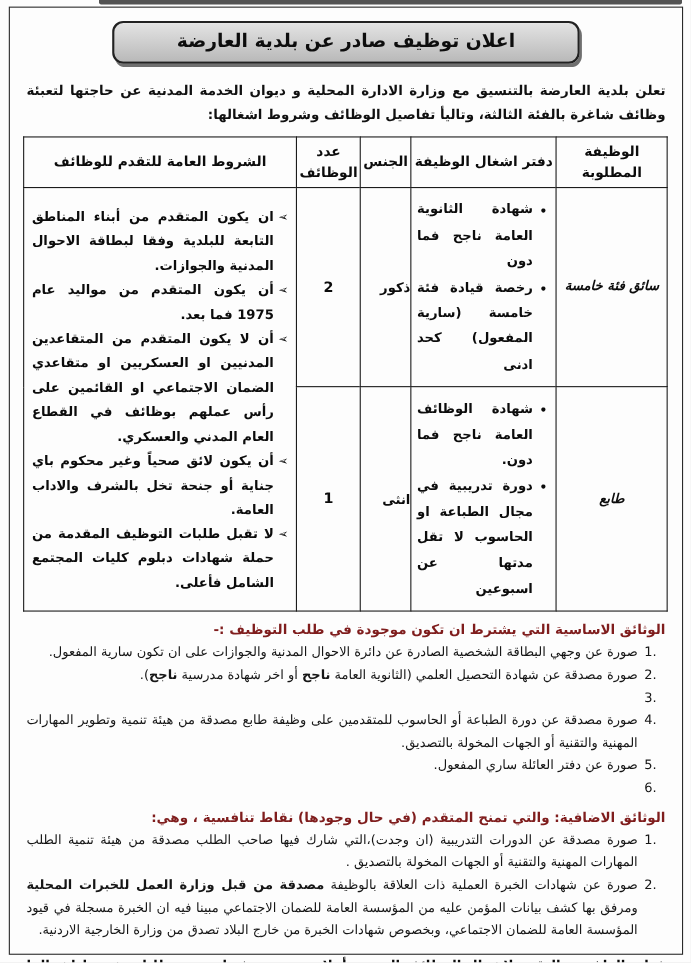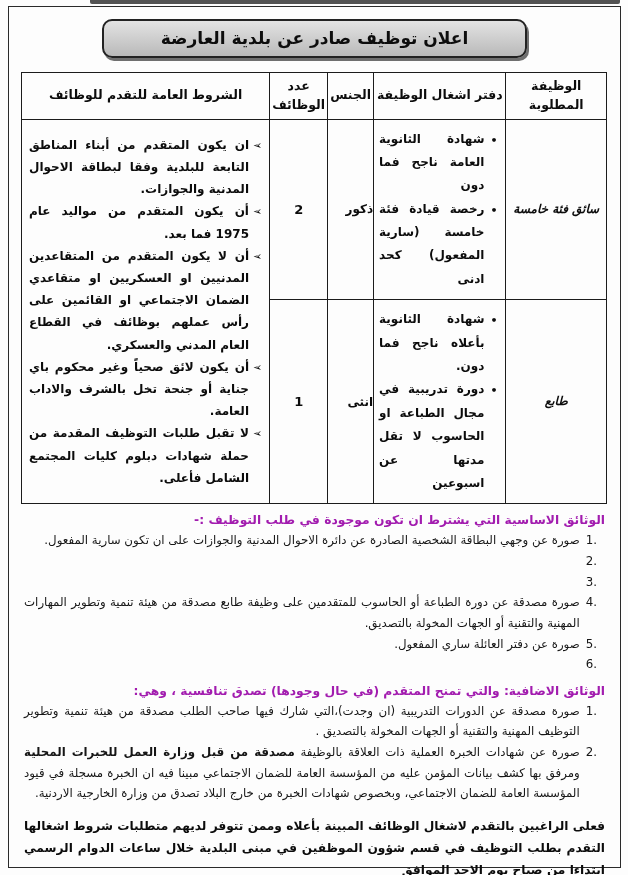--- a/index.html
+++ b/index.html
@@ -46,21 +46,21 @@
   td.cell-count { text-align:center; font-weight:bold; width:56px; font-size:13px; }
   td.cell-general { width:250px; padding:8px 7px; vertical-align:top; }
   .req-item { display:flex; gap:6px; font-weight:bold; line-height:1.95; text-align:justify; }
   .req-item .marker { flex:0 0 auto; font-size:11px; padding-top:2px; }
   tr.row-driver td.cell-reqs { height:128px; }
   tr.row-typist td.cell-reqs { height:178px; }
   .cond-item { display:flex; gap:4px; font-weight:bold; line-height:1.85; text-align:justify; }
   .cond-item .marker { flex:0 0 auto; display:inline-block; transform:scaleX(-1); font-size:11px; padding-top:2px; }
   
   .section { margin:9px 2px 0 2px; }
-  .section-heading { font-size:12.3px; font-weight:bold; color:#a21caf; margin-bottom:3px; }
+  .section-heading { font-size:12.3px; font-weight:bold; color:#7f1d1d; margin-bottom:3px; }
   .section-heading .normal-part { font-weight:bold; }
   .doc-item { display:flex; gap:6px; font-size:11.8px; line-height:1.75; text-align:justify; color:#161616; margin-right:8px; }
   .doc-item .num { flex:0 0 auto; direction:ltr; unicode-bidi:embed; }
   .doc-item b { font-weight:bold; }
   
   .apply-par {
     font-size:12.2px; font-weight:bold; line-height:1.8; text-align:justify;
     color:#0c0c0c; margin:12px 2px 0 2px;
   }
 </style>
@@ -68,20 +68,21 @@
 <body>
 
 <div class="sheet">
   <div class="scan-artifact-top"></div>
   <div class="frame">
 
     <div class="title-box">
       <h1>اعلان توظيف صادر عن بلدية العارضة</h1>
     </div>
 
+    <p class="intro">تعلن بلدية العارضة بالتنسيق مع وزارة الادارة المحلية و ديوان الخدمة المدنية عن حاجتها لتعبئة وظائف شاغرة بالفئة الثالثة، وتاليأ تفاصيل الوظائف وشروط اشغالها:</p>
 
     <table class="jobs">
       <thead>
         <tr>
           <th>الوظيفة المطلوبة</th>
           <th>دفتر اشغال الوظيفة</th>
           <th>الجنس</th>
           <th>عدد الوظائف</th>
           <th>الشروط العامة للتقدم للوظائف</th>
         </tr>
@@ -122,65 +123,66 @@
               <span class="marker">➢</span>
               <span>لا تقبل طلبات التوظيف المقدمة من حملة شهادات دبلوم كليات المجتمع الشامل فأعلى.</span>
             </div>
           </td>
         </tr>
         <tr class="row-typist">
           <td class="cell-position">طابع</td>
           <td class="cell-reqs">
             <div class="req-item">
               <span class="marker">•</span>
-              <span>شهادة الثانوية بأعلاه ناجح فما دون.</span>
+              <span>شهادة الوظائف العامة ناجح فما دون.</span>
             </div>
             <div class="req-item">
               <span class="marker">•</span>
               <span>دورة تدريبية في مجال الطباعة او الحاسوب لا تقل مدتها عن اسبوعين</span>
             </div>
           </td>
           <td class="cell-gender">انثى</td>
           <td class="cell-count">1</td>
         </tr>
       </tbody>
     </table>
 
     <div class="section">
       <div class="section-heading">الوثائق الاساسية التي يشترط ان تكون موجودة في طلب التوظيف :-</div>
       <div class="doc-item">
         <span class="num">1.</span>
         <span>صورة عن وجهي البطاقة الشخصية الصادرة عن دائرة الاحوال المدنية والجوازات على ان تكون سارية المفعول.</span>
       </div>
       <div class="doc-item">
         <span class="num">2.</span>
+        <span><span>صورة مصدقة عن شهادة التحصيل العلمي (الثانوية العامة </span><b>ناجح</b><span> أو اخر شهادة مدرسية </span><b>ناجح</b><span>).</span></span>
       </div>
       <div class="doc-item">
         <span class="num">3.</span>
       </div>
       <div class="doc-item">
         <span class="num">4.</span>
         <span>صورة مصدقة عن دورة الطباعة أو الحاسوب للمتقدمين على وظيفة طابع مصدقة من هيئة تنمية وتطوير المهارات المهنية والتقنية أو الجهات المخولة بالتصديق.</span>
       </div>
       <div class="doc-item">
         <span class="num">5.</span>
         <span>صورة عن دفتر العائلة ساري المفعول.</span>
       </div>
       <div class="doc-item">
         <span class="num">6.</span>
       </div>
     </div>
 
     <div class="section">
       <div class="section-heading">
-        <span>الوثائق الاضافية:</span><span class="normal-part"> والتي تمنح المتقدم (في حال وجودها) تصدق تنافسية ، وهي:</span>
+        <span>الوثائق الاضافية:</span><span class="normal-part"> والتي تمنح المتقدم (في حال وجودها) نقاط تنافسية ، وهي:</span>
       </div>
       <div class="doc-item">
         <span class="num">1.</span>
-        <span>صورة مصدقة عن الدورات التدريبية (ان وجدت)،التي شارك فيها صاحب الطلب مصدقة من هيئة تنمية وتطوير التوظيف المهنية والتقنية أو الجهات المخولة بالتصديق .</span>
+        <span>صورة مصدقة عن الدورات التدريبية (ان وجدت)،التي شارك فيها صاحب الطلب مصدقة من هيئة تنمية الطلب المهارات المهنية والتقنية أو الجهات المخولة بالتصديق .</span>
       </div>
       <div class="doc-item">
         <span class="num">2.</span>
         <span><span>صورة عن شهادات الخبرة العملية ذات العلاقة بالوظيفة </span><b>مصدقة من قبل وزارة العمل للخبرات المحلية</b><span> ومرفق بها كشف بيانات المؤمن عليه من المؤسسة العامة للضمان الاجتماعي مبينا فيه ان الخبرة مسجلة في قيود المؤسسة العامة للضمان الاجتماعي، وبخصوص شهادات الخبرة من خارج البلاد تصدق من وزارة الخارجية الاردنية.</span></span>
       </div>
     </div>
 
     <p class="apply-par"><span>فعلى الراغبين بالتقدم لاشغال الوظائف المبينة بأعلاه وممن تتوفر لديهم متطلبات شروط اشغالها التقدم بطلب التوظيف في قسم شؤون الموظفين في مبنى البلدية خلال ساعات الدوام الرسمي ابتداءا من صباح يوم الاحد الموافق </span></p>
 
   </div>

